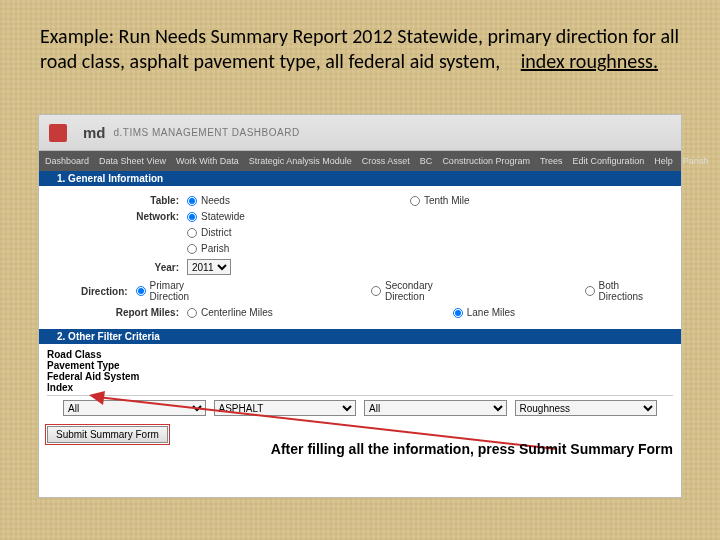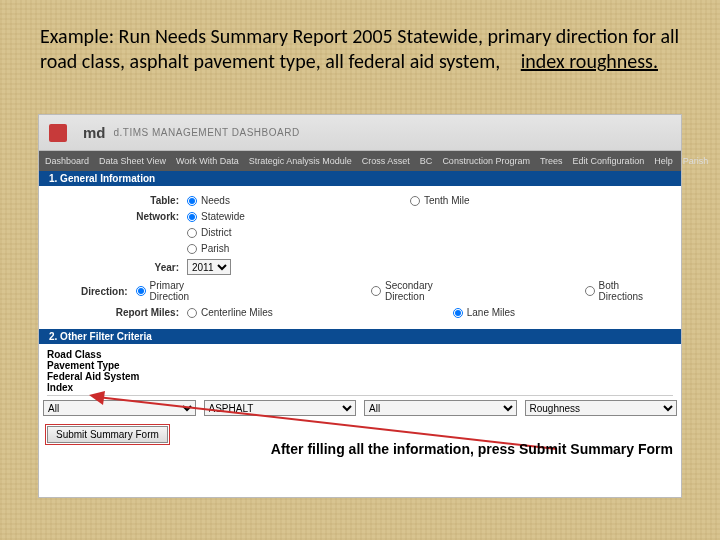--- a/index.html
+++ b/index.html
@@ -38,41 +38,41 @@
   .logo-sub { font-size:10px; color:#777; letter-spacing:.5px; }
   .nav {
     background:#575757; height:20px;
     display:flex; align-items:center;
     padding:0 6px; gap:10px;
     font-size:9px; color:#ddd;
   }
   .nav span { white-space:nowrap; cursor:default; }
   .bar {
     background:#0b4b91; color:#fff; font-size:10px; font-weight:bold;
-    padding:2px 10px;
+    padding:2px 18px;
   }
   .form { font-size:10px; color:#333; padding:4px 8px 6px; }
   .row { display:flex; align-items:center; margin:5px 0; }
   .lbl { width:140px; text-align:right; padding-right:8px; font-weight:bold; }
   .opt { display:flex; align-items:center; gap:4px; margin-right:30px; }
   .opt input { width:10px; height:10px; }
   .sel {
     font-size:10px; height:16px; border:1px solid #888; background:#f4f4f4;
   }
   .col3 { display:flex; }
   .c2 { margin-left:150px; }
   .c3 { margin-left:120px; }
   .filter-hdr {
     display:flex; font-size:10px; font-weight:bold;
     padding:3px 0 2px; border-bottom:1px solid #ccc;
     margin:2px 8px 4px;
     flex-direction:column;
   }
   .filter-hdr div { flex:1; }
-  .filter-row { display:flex; padding:0 4px; gap:8px;align-items:flex-end; }
+  .filter-row { display:flex; padding:0 24px; gap:8px;align-items:flex-end; }
   .filter-row select { flex:1; font-size:10px; height:16px; border:1px solid #888; background:#f4f4f4; }
   .submit {
     margin:10px 0 0 8px; font-size:10px;
     background:linear-gradient(#f5f5f5,#ddd);
     border:1px solid #888; padding:2px 8px; cursor:pointer;
     outline:1px solid #c33; outline-offset:1px;
   }
   .caption {
     position:absolute; right:8px; bottom:40px;
     font-size:14px; font-weight:bold;
@@ -80,21 +80,21 @@
   }
   svg.arrow {
     position:absolute; left:48px; bottom:38px;
     width:480px; height:70px; pointer-events:none;
   }
 </style>
 </head>
 <body>
 
 <div class="title">
-  <span>Example: Run Needs Summary Report 2005 Statewide, primary direction for all road class, asphalt pavement type, all federal aid system, </span><span class="u">index roughness.</span>
+  <span>Example: Run Needs Summary Report 2012 Statewide, primary direction for all road class, asphalt pavement type, all federal aid system, </span><span class="u">index roughness.</span>
 </div>
 
 <div class="appwin">
   <div class="hdr">
     <div class="logo">
       <span class="logo-sq"></span>
       <span class="logo-md">md</span>
     </div>
     <span class="logo-sub">d.TIMS   MANAGEMENT DASHBOARD</span>
   </div>

